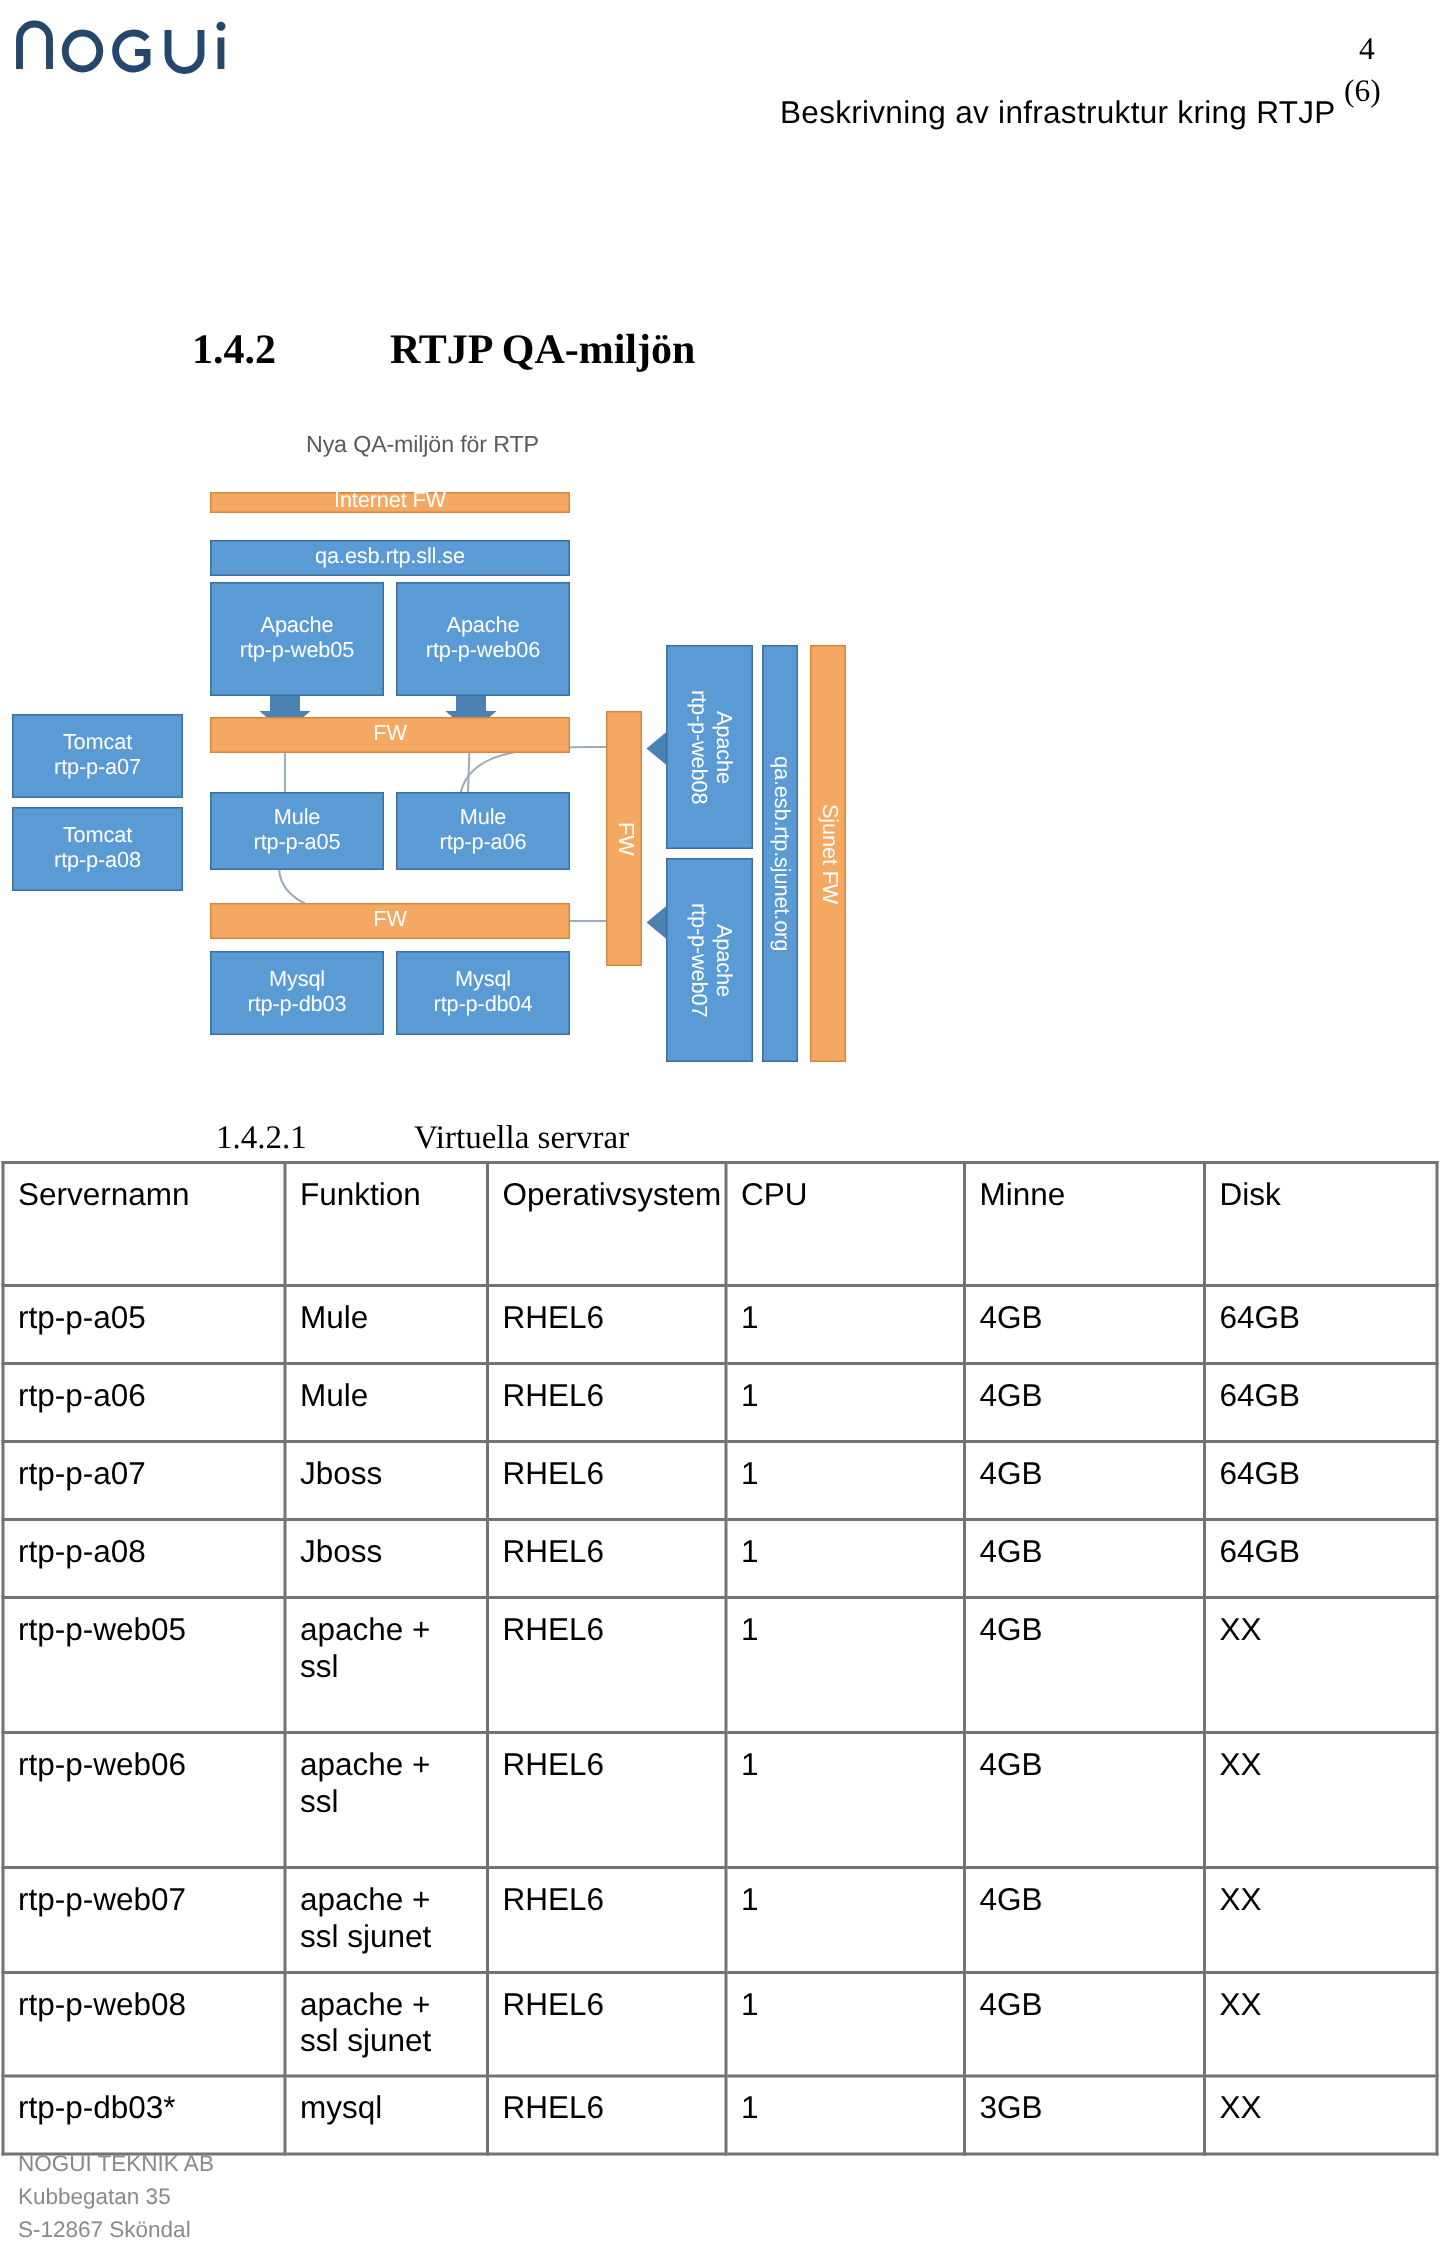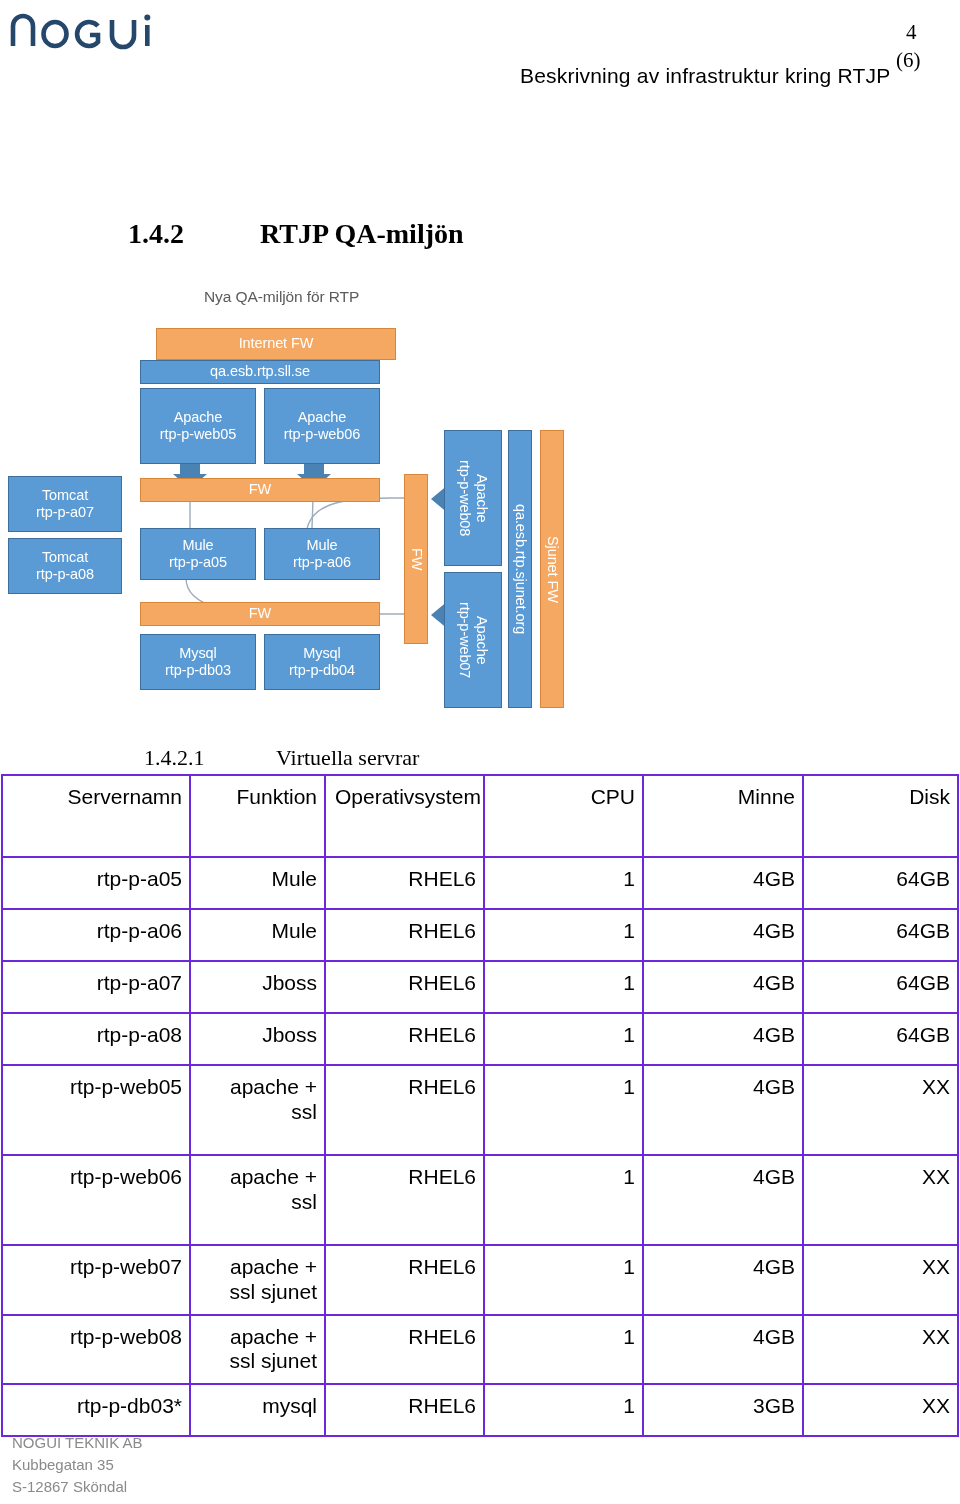--- a/index.html
+++ b/index.html
@@ -139,25 +139,25 @@
   #servers-table {
     position: absolute;
     left: 1px;
     top: 774px;
     width: 956px;
     border-collapse: collapse;
     table-layout: fixed;
     font-size: 21px;
   }
   #servers-table td, #servers-table th {
-    border: 2px solid #6d28d9;
+    border: 2px solid #737373;
     vertical-align: top;
     padding: 9px 7px 9px 9px;
     font-weight: normal;
-    text-align: right;
+    text-align: left;
     line-height: 1.18;
   }
   #servers-table th { height: 62px; }
   #servers-table td { height: 32px; }
   #servers-table tr.tall td { height: 70px; }
   col.c0 { width: 188px; }
   col.c1 { width: 135px; }
   col.c2 { width: 159px; }
   col.c3 { width: 159px; }
   col.c4 { width: 160px; }
@@ -237,21 +237,21 @@
       <path d="M180 186 L200 186 L200 196 L207 196 L190 211 L173 196 L180 196 Z"></path>
       <path d="M304 186 L324 186 L324 196 L331 196 L314 211 L297 196 L304 196 Z"></path>
     </g>
 
     <g fill="#4a82b4">
       <path d="M449 213 L449 206 L431 221 L449 236 L449 228 L459 228 L459 213 Z"></path>
       <path d="M449 329 L449 322 L431 337 L449 352 L449 344 L459 344 L459 329 Z"></path>
     </g>
   </svg>
 
-  <div class="dbox orange" style="left:156px; top:50px; width:240px; height:32px;">
+  <div class="dbox orange" style="left:140px; top:50px; width:240px; height:14px;">
     <span class="l1">Internet FW</span>
   </div>
 
   <div class="dbox blue" style="left:140px; top:82px; width:240px; height:24px;">
     <span class="l1">qa.esb.rtp.sll.se</span>
   </div>
 
   <div class="dbox blue" style="left:140px; top:110px; width:116px; height:76px;">
     <span class="l1">Apache</span>
     <span class="l2">rtp-p-web05</span>

